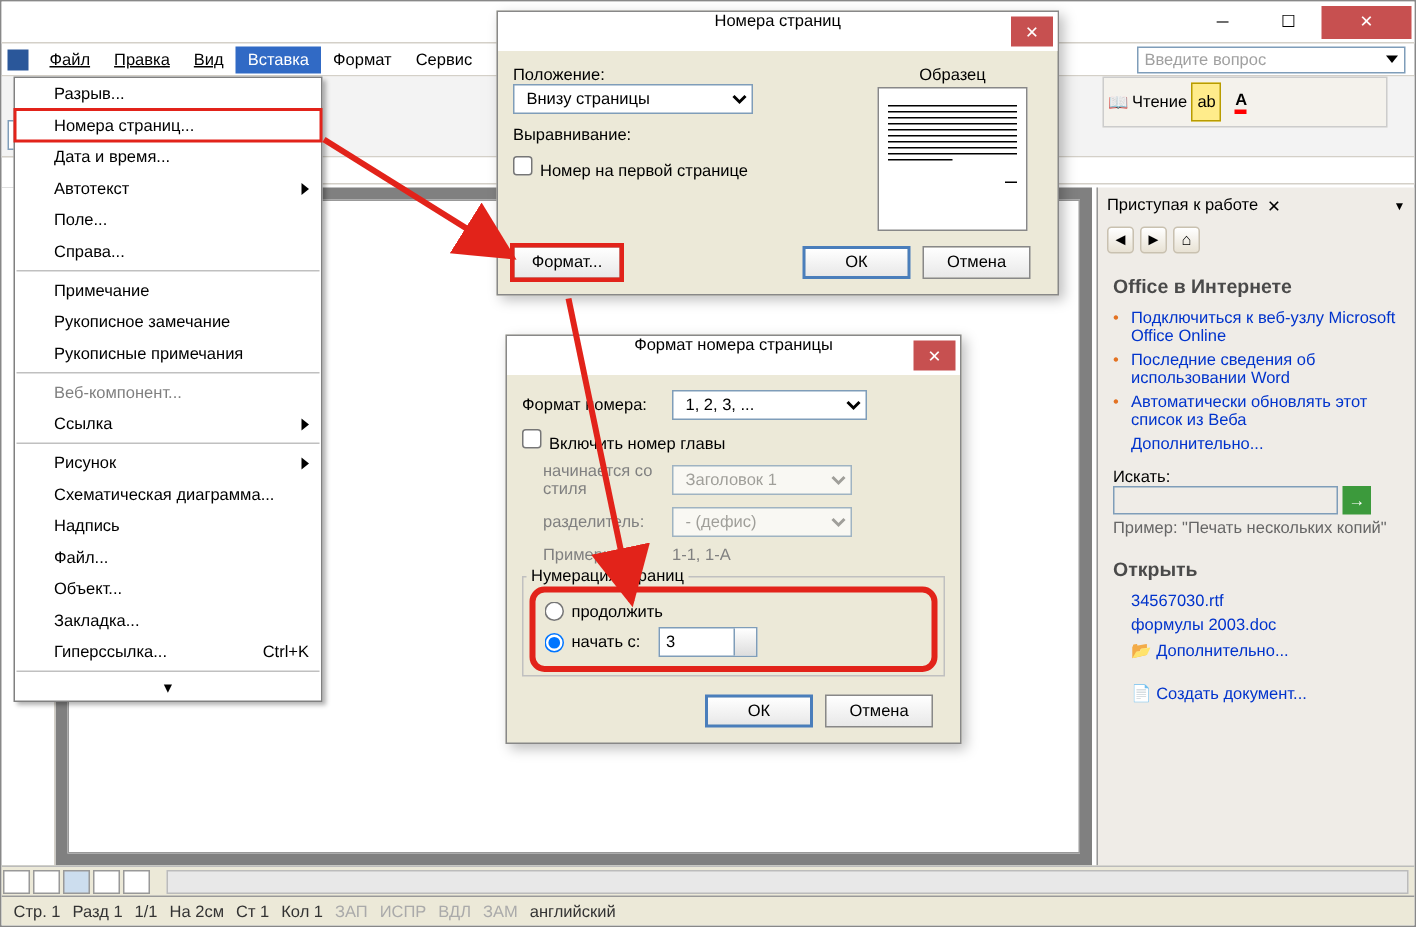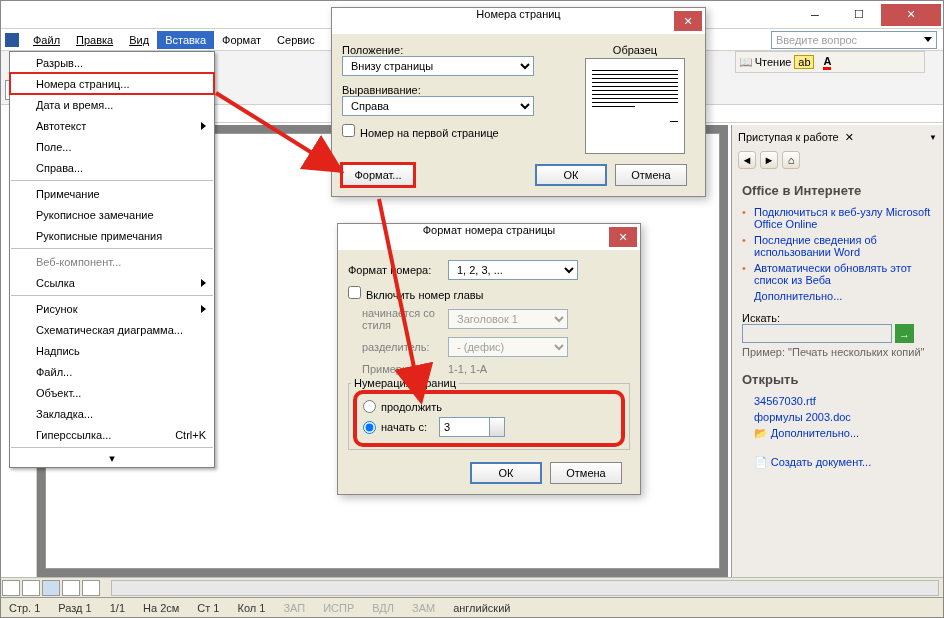--- a/index.html
+++ b/index.html
@@ -5,21 +5,21 @@
 *{box-sizing:border-box;font-family:"Tahoma","Segoe UI",Arial,sans-serif;font-size:11px;margin:0;padding:0}
 body{background:#fff;width:944px;height:618px;position:relative;overflow:hidden;border:1px solid #888}
 .titlebar{height:28px;background:#fff;display:flex;align-items:center;justify-content:flex-end;border-bottom:1px solid #d4d0c8}
 .win-btns{display:flex}
 .win-btn{width:44px;height:22px;display:flex;align-items:center;justify-content:center;margin:2px 0;cursor:pointer}
 .win-close{background:#c75050;color:#fff;width:60px;margin-right:2px}
 .menubar{height:22px;display:flex;align-items:center;border-bottom:1px solid #d4d0c8;padding-left:4px}
 .menubar .m{padding:3px 8px;cursor:pointer}
 .menubar .m u{text-decoration:underline}
 .menubar .m.active{background:#316ac5;color:#fff}
-.help-box{margin-left:auto;border:1px solid #7f9db9;height:18px;width:166px;display:flex;align-items:center;padding:0 4px;color:#a0a0a0;margin-right:6px}
+.help-box{margin-left:auto;border:1px solid #7f9db9;height:18px;width:179px;display:flex;align-items:center;padding:0 4px;color:#a0a0a0;margin-right:6px}
 .help-box::after{content:"";border-left:4px solid transparent;border-right:4px solid transparent;border-top:5px solid #000;margin-left:auto}
 .toolbar-area{height:54px;background:#f3f3f3;border-bottom:1px solid #d4d0c8;position:relative}
 .tb-row{height:26px;display:flex;align-items:center;padding:0 4px;gap:3px}
 .tb-btn{width:22px;height:22px;display:flex;align-items:center;justify-content:center;border:1px solid transparent}
 .tb-sep{width:1px;height:18px;background:#c0c0c0;margin:0 2px}
 .combo{border:1px solid #7f9db9;background:#fff;height:20px;display:flex;align-items:center;padding:0 4px}
 .combo::after{content:"";border-left:4px solid transparent;border-right:4px solid transparent;border-top:5px solid #000;margin-left:auto}
 .ruler{height:18px;background:#fff;border-bottom:1px solid #d4d0c8;position:relative;margin-left:36px}
 .doc-area{position:absolute;left:0;top:124px;right:215px;bottom:40px;background:#808080;display:flex}
 .vruler{width:36px;background:#fff;border-right:1px solid #d4d0c8}
@@ -45,42 +45,42 @@
 .tp-link-plain{color:#0033cc;display:block;padding:2px 0}
 .tp-input{border:1px solid #7f9db9;height:19px;width:150px;display:inline-block;vertical-align:middle}
 .tp-go{width:19px;height:19px;background:#3c9a3c;color:#fff;display:inline-flex;align-items:center;justify-content:center;vertical-align:middle;margin-left:3px}
 
 .dlg{position:absolute;background:#ece9d8;border:1px solid #888;box-shadow:3px 3px 8px rgba(0,0,0,.25)}
 .dlg-title{height:26px;background:#fff;display:flex;justify-content:center;font-size:12px;position:relative}
 .dlg-close{position:absolute;right:3px;top:3px;width:28px;height:20px;background:#c75050;color:#fff;display:flex;align-items:center;justify-content:center}
 .dlg-body{padding:10px}
 .dlg-row{display:flex;align-items:center;margin-bottom:6px}
 .dlg-label{width:100px}
-.dlg select,.dlg .sel{border:1px solid #7f9db9;background:#fff;height:20px;width:192px;padding:0 4px}
+.dlg select,.dlg .sel{border:1px solid #7f9db9;background:#fff;height:20px;width:160px;padding:0 4px}
 .dlg .chk{margin-right:5px}
 .dlg-btn{border:1px solid #888;background:linear-gradient(#fff,#e8e8e8);height:22px;min-width:72px;display:inline-flex;align-items:center;justify-content:center;margin-right:8px;cursor:pointer}
 .dlg-btn.def{border:2px solid #4a7ebb}
 .hl-red{outline:3px solid #e2231a;outline-offset:-1px}
 .groupbox{border:1px solid #c0c0c0;position:relative;padding:10px 8px 6px;margin-top:8px}
 .groupbox>.gb-title{position:absolute;top:-7px;left:2px;background:#ece9d8;padding:0 3px}
 .radio{display:flex;align-items:center;margin:4px 0}
 .radio input{margin-right:5px}
 .spin{border:1px solid #7f9db9;background:#fff;height:20px;width:66px;display:flex;align-items:center;position:relative;padding:0 16px 0 4px}
 .spin::after{content:"";position:absolute;right:0;top:0;bottom:0;width:14px;background:linear-gradient(#fff,#ddd);border-left:1px solid #7f9db9}
-.statusbar{position:absolute;bottom:0;left:0;right:0;height:20px;background:#ece9d8;border-top:1px solid #999;display:flex;align-items:center;padding:0 8px;gap:18px;font-size:10px;color:#333}
+.statusbar{position:absolute;bottom:0;left:0;right:0;height:20px;background:#ece9d8;border-top:1px solid #999;display:flex;align-items:center;padding:0 8px;gap:8px;font-size:10px;color:#333}
 .viewbar{position:absolute;bottom:20px;left:0;right:0;height:20px;background:#ece9d8;border-top:1px solid #bbb;display:flex;align-items:center}
 .vb-btn{width:18px;height:16px;border:1px solid #999;margin:0 1px;background:#fff}
 .scrollbar-h{flex:1;height:16px;background:#e8e8e8;border:1px solid #bbb;margin:0 4px 0 10px}
 
 .arrow{position:absolute;z-index:50;pointer-events:none}
 .preview-box{border:1px solid #888;background:#fff;width:100px;height:96px;padding:8px 6px}
 .preview-line{height:1px;background:#000;margin:3px 0}
 
 .reading{position:absolute;right:18px;top:50px;display:flex;align-items:center;gap:3px;padding:3px;border:1px solid #ccc;background:#f4f2ec;width:190px;flex-wrap:wrap}
-.reading .rb{width:20px;height:14px;border:1px solid transparent;display:flex;align-items:center;justify-content:center}
+.reading .rb{width:20px;height:26px;border:1px solid transparent;display:flex;align-items:center;justify-content:center}
 </style>
 </head>
 <body>
 
 <div class="titlebar">
   <div class="win-btns">
     <div class="win-btn">─</div>
     <div class="win-btn">☐</div>
     <div class="win-btn win-close">✕</div>
   </div>
@@ -168,21 +168,20 @@
   <div class="dlg-title">
       <span>Номера страниц</span>
       <div class="dlg-close">✕</div>
     </div>
   <div class="dlg-body">
     <div style="display:flex">
       <div style="flex:1">
         <div>Положение:</div>
         <select class="sel"><option>Внизу страницы</option></select>
         <div style="margin-top:8px">Выравнивание:</div>
-        <select class="sel"><option>Справа</option></select>
         <div style="margin-top:8px"><input type="checkbox" class="chk" style=""><span>Номер на первой странице</span></div>
       </div>
       <div style="width:120px;text-align:center">
         <div>Образец</div>
         <div class="preview-box" style="margin:2px auto 0">
           <div class="preview-line"></div>
             <div class="preview-line"></div>
             <div class="preview-line"></div>
           <div class="preview-line"></div>
             <div class="preview-line"></div>

